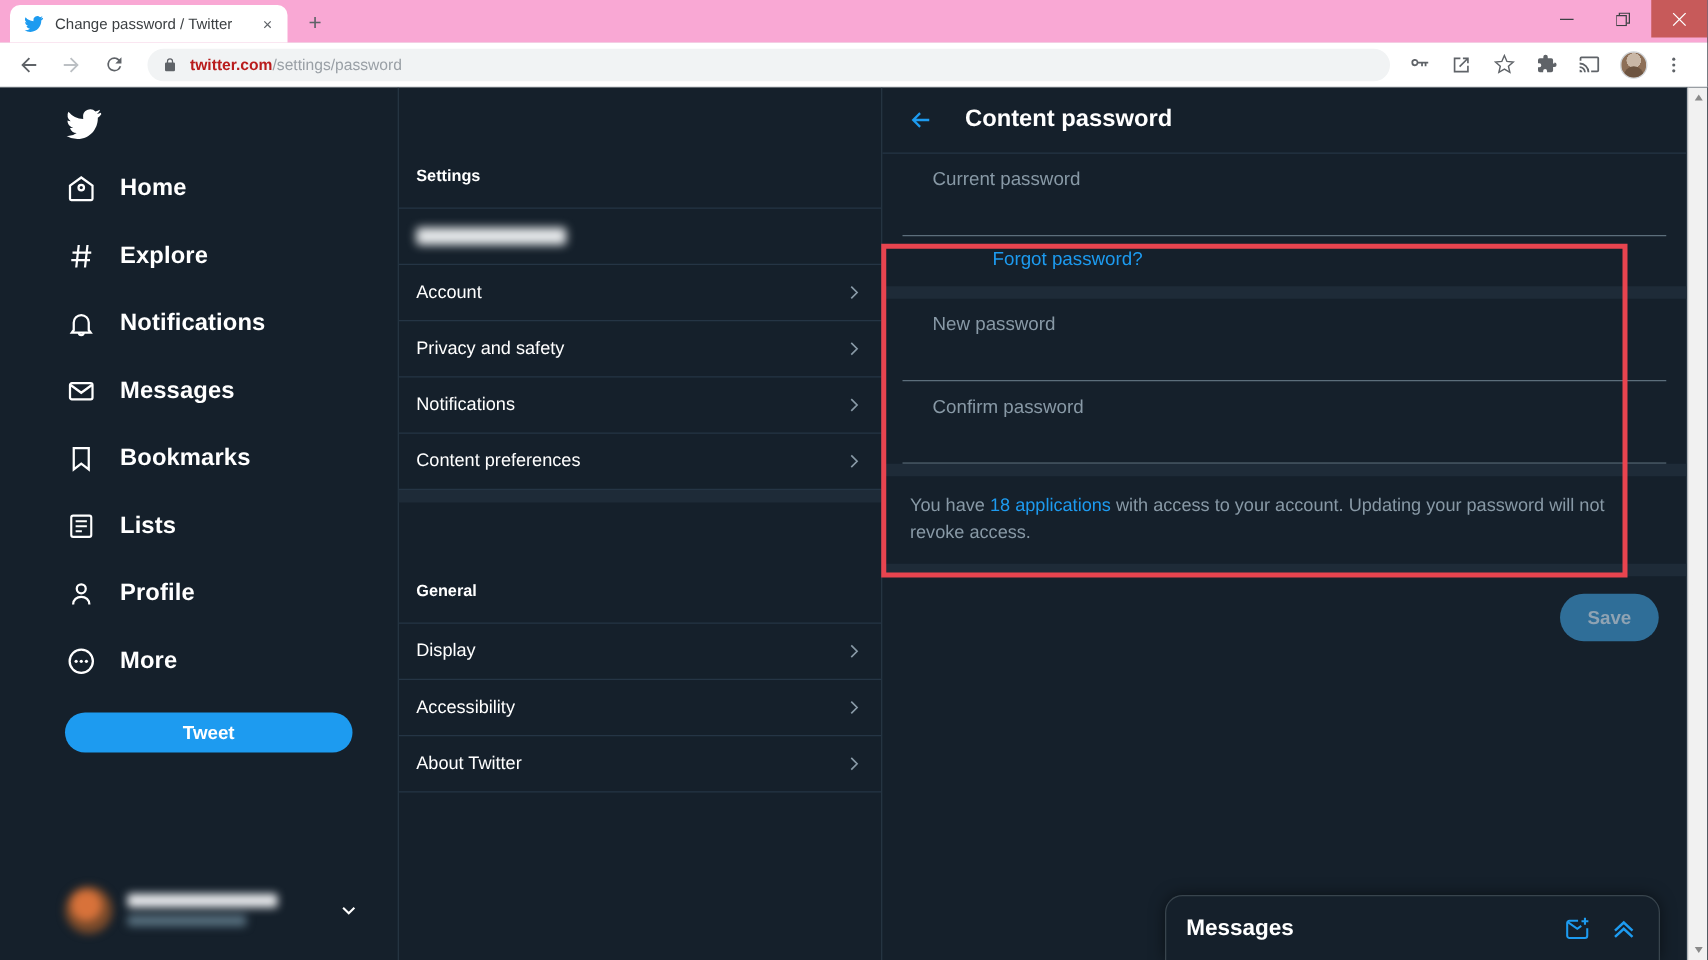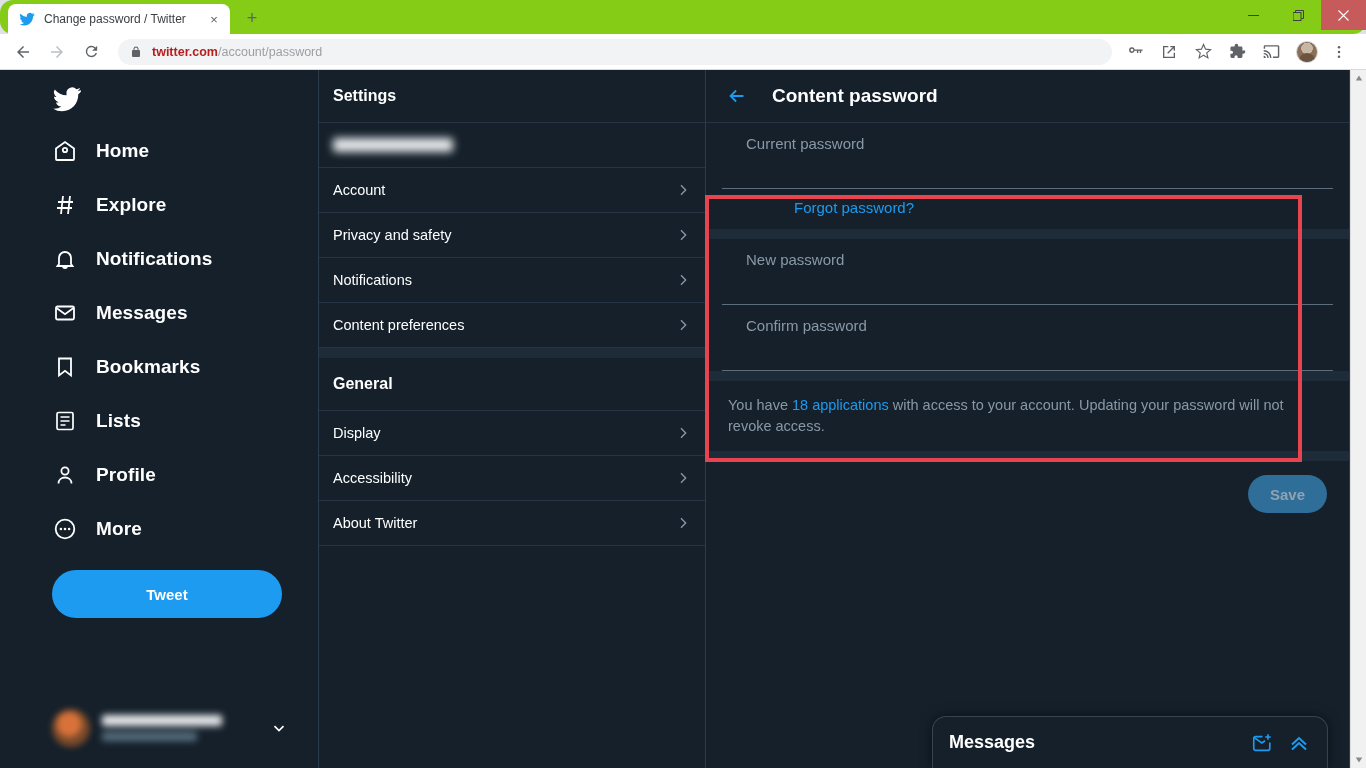--- a/index.html
+++ b/index.html
@@ -7,22 +7,22 @@
     width: 1366px; height: 768px;
     overflow: hidden;
     font-family: "Liberation Sans", sans-serif;
     background: #15202b;
   }
 
   
   .browser { width: 1366px; height: 768px; position: relative; background: #dee1e6; }
 
   .tabstrip {
-    height: 34px; background: #84cc16;
-    display: flex; align-items: flex-end; position: relative; border-radius: 13px;
+    height: 34px; background: #f9a8d4;
+    display: flex; align-items: flex-end; position: relative;
   }
   .tab {
     margin-left: 8px; height: 30px; width: 222px;
     background: #ffffff; border-radius: 8px 8px 0 0;
     display: flex; align-items: center; padding: 0 8px 0 11px;
     position: relative;
   }
   .tab-favicon { width: 16px; height: 16px; flex: 0 0 16px; margin-right: 9px; }
   .tab-title {
     flex: 1; font-size: 12px; color: #3c4043;
@@ -101,21 +101,21 @@
     display: flex; align-items: center; height: 54px;
     color: #ffffff; cursor: pointer;
   }
   .nav-ico {
     width: 26px; height: 26px; flex: 0 0 26px;
     display: flex; align-items: center; justify-content: center;
     color: #ffffff; margin-right: 18px;
   }
   .nav-label { font-size: 19px; font-weight: bold; letter-spacing: .1px; }
   .tweet-btn {
-    margin-top: 14px; width: 230px; height: 48px; border-radius: 24px;
+    margin-top: 14px; width: 230px; height: 32px; border-radius: 24px;
     background: #1d9bf0; color: #ffffff;
     display: flex; align-items: center; justify-content: center;
     font-size: 15px; font-weight: bold; border: none;
     font-family: "Liberation Sans", sans-serif;
   }
   .acct-row {
     position: absolute; left: 52px; bottom: 12px;
     width: 240px; height: 56px; display: flex; align-items: center;
   }
   .acct-av {
@@ -131,22 +131,23 @@
   .acct-handle { height: 9px; width: 95px; background: #58707f; border-radius: 2px; }
   .acct-chev { width: 26px; color: #ffffff; display: flex; justify-content: center; }
 
   
   .settings-col {
     width: 388px; flex: 0 0 388px; background: #15202b;
     border-left: 1px solid #2b3b4a; border-right: 1px solid #2b3b4a;
   }
   .sec-head {
     height: 53px; display: flex; align-items: center; padding: 0 14px;
-    color: #ffffff; font-size: 16px; font-weight: bold;
+    color: #ffffff; font-size: 13px; font-weight: bold;
     border-bottom: 1px solid #253545;
+    margin-top: 44px;
   }
   .blur-row {
     height: 45px; display: flex; align-items: center; padding: 0 14px;
     border-bottom: 1px solid #253545;
   }
   .blur-pill {
     width: 120px; height: 14px; background: #e5e8ea; border-radius: 3px;
     filter: blur(4px);
   }
   .set-item {
@@ -282,21 +283,21 @@
           <path d="M17.65 6.35A7.96 7.96 0 0 0 12 4a8 8 0 1 0 7.73 10h-2.08A6 6 0 1 1 12 6c1.66 0 3.14.69 4.22 1.78L13 11h7V4z" fill="currentColor"></path>
         </svg>
     </div>
 
     <div class="omnibox">
       <span class="lock">
         <svg width="12" height="12" viewBox="0 0 24 24">
             <path d="M18 8h-1V6a5 5 0 0 0-10 0v2H6a2 2 0 0 0-2 2v10a2 2 0 0 0 2 2h12a2 2 0 0 0 2-2V10a2 2 0 0 0-2-2zM9 6a3 3 0 0 1 6 0v2H9z" fill="currentColor"></path>
           </svg>
       </span>
-      <span class="url"><b>twitter.com</b><span>/account/password</span></span>
+      <span class="url"><b>twitter.com</b><span>/settings/password</span></span>
     </div>
 
     <div class="tb-right">
       <div class="tb-btn">
         <svg width="17" height="17" viewBox="0 0 24 24">
             <path d="M7 14a4 4 0 1 1 3.87-5H22v2h-2v3h-2v-3h-2v3h-2v-3h-3.13A4 4 0 0 1 7 14zm0-6a2 2 0 1 0 0 4 2 2 0 0 0 0-4z" fill="currentColor"></path>
           </svg>
       </div>
       <div class="tb-btn">
         <svg width="16" height="16" viewBox="0 0 24 24">

